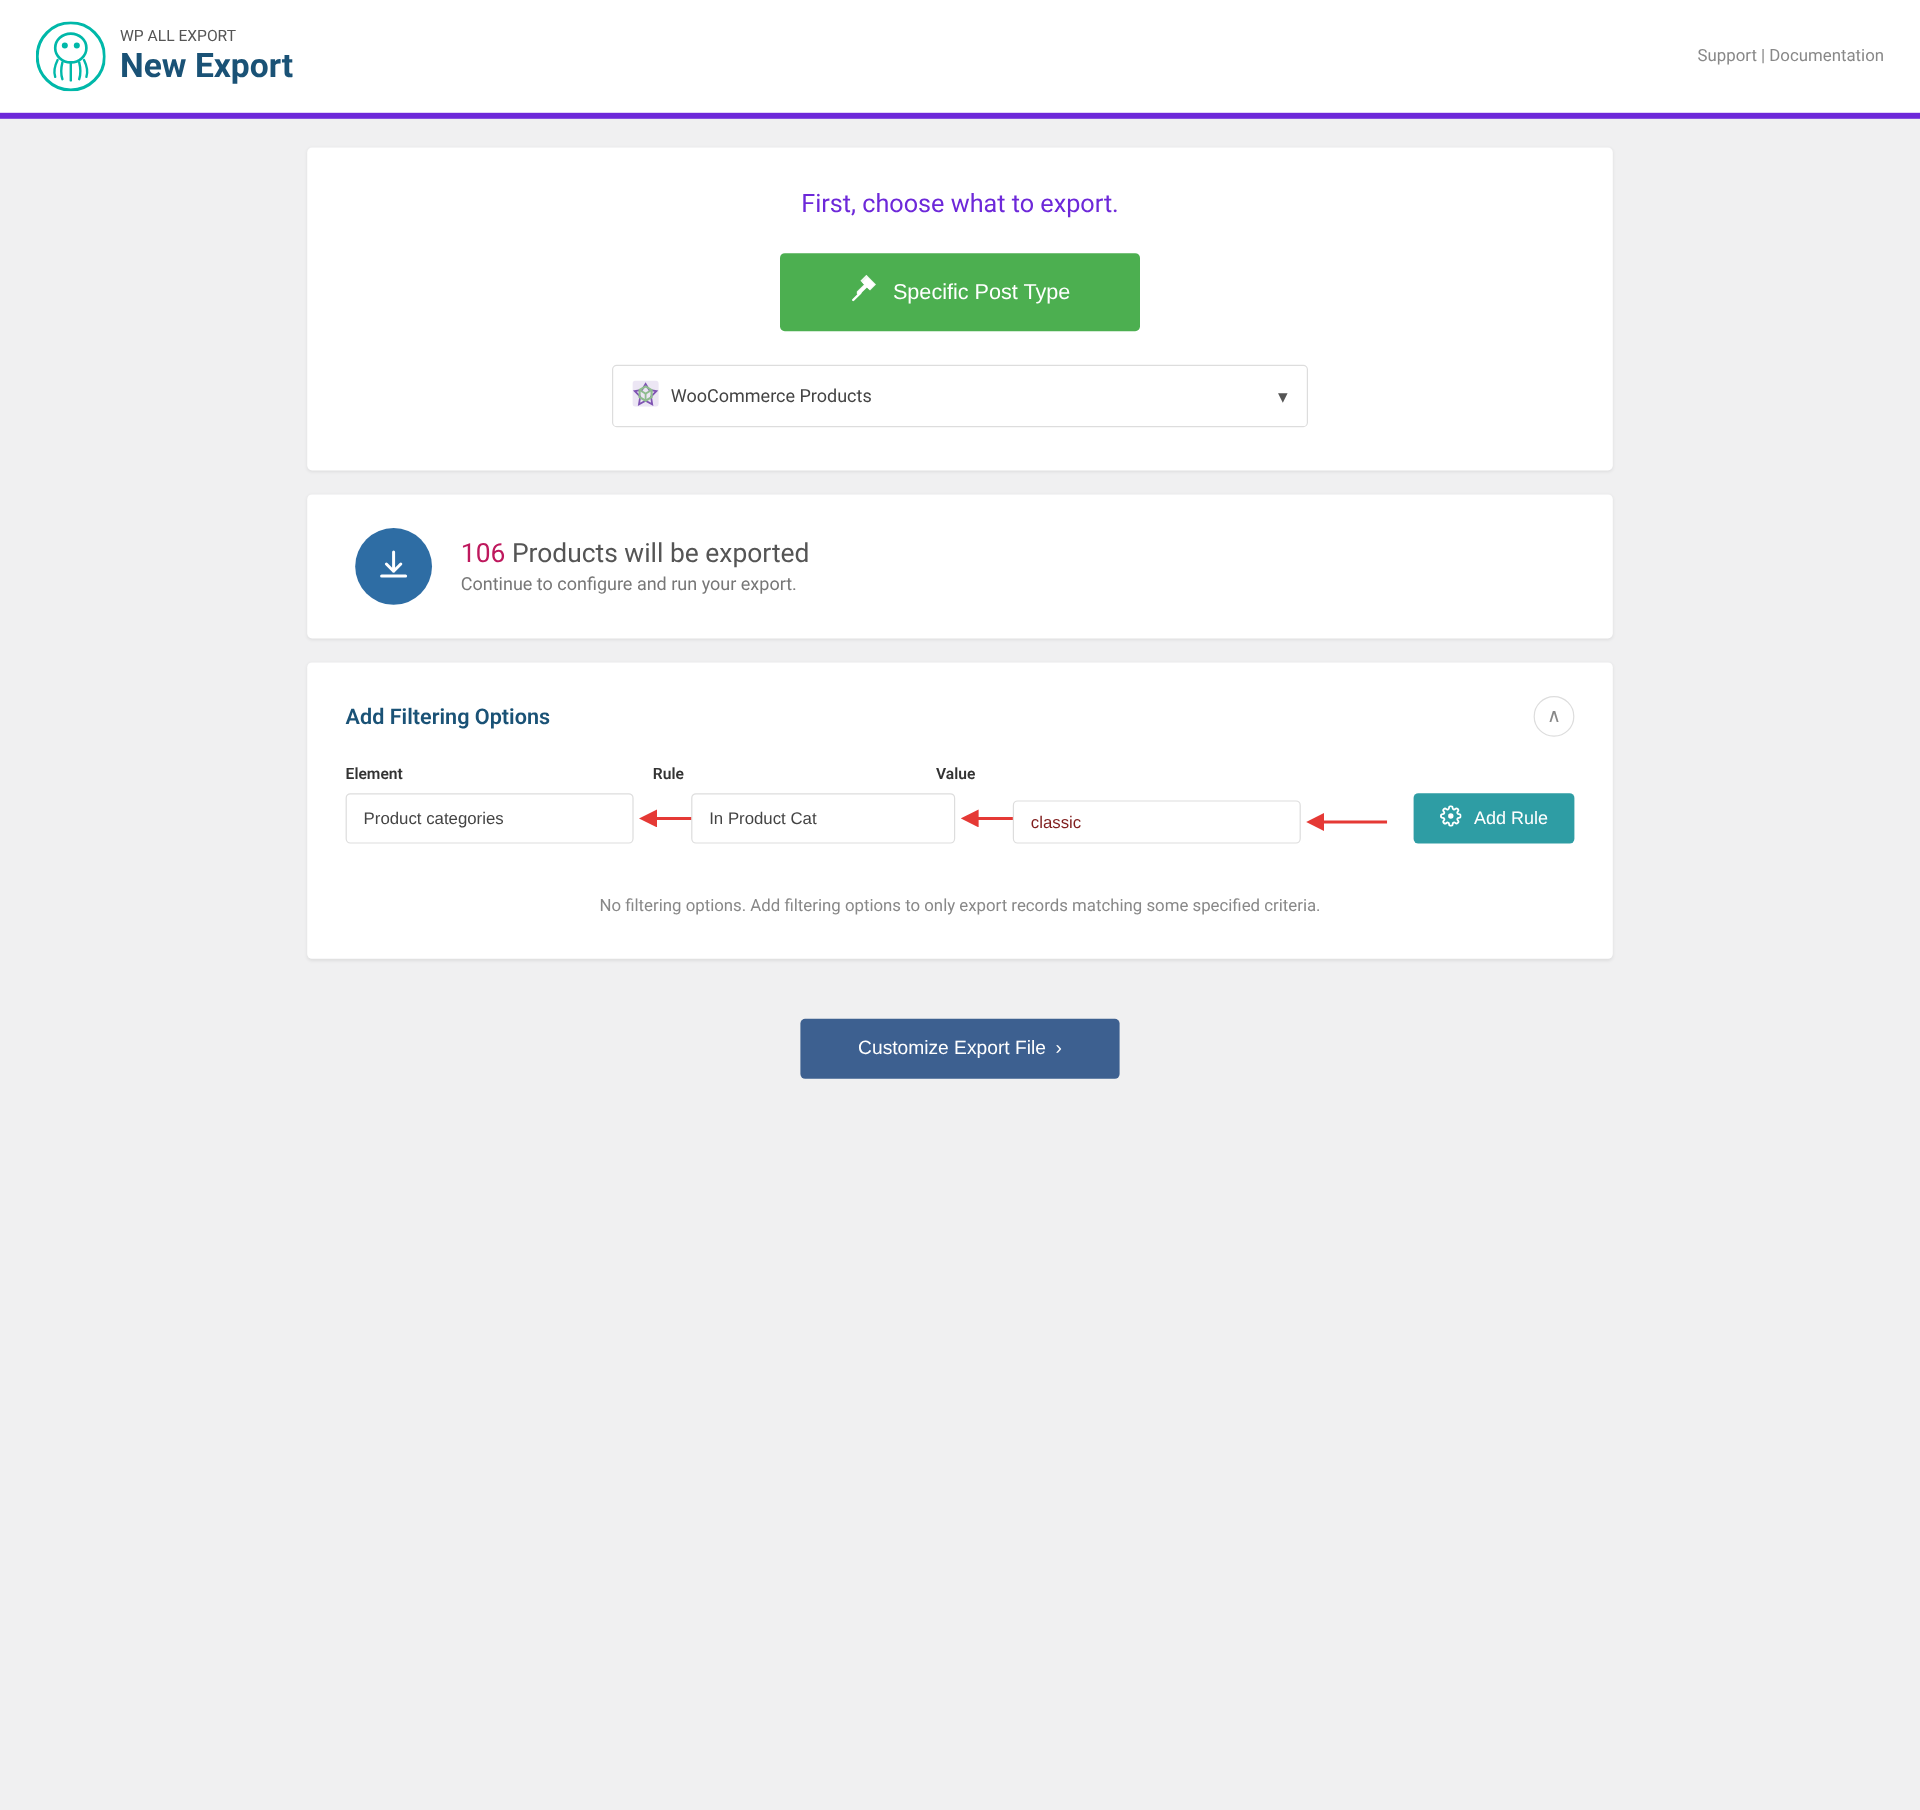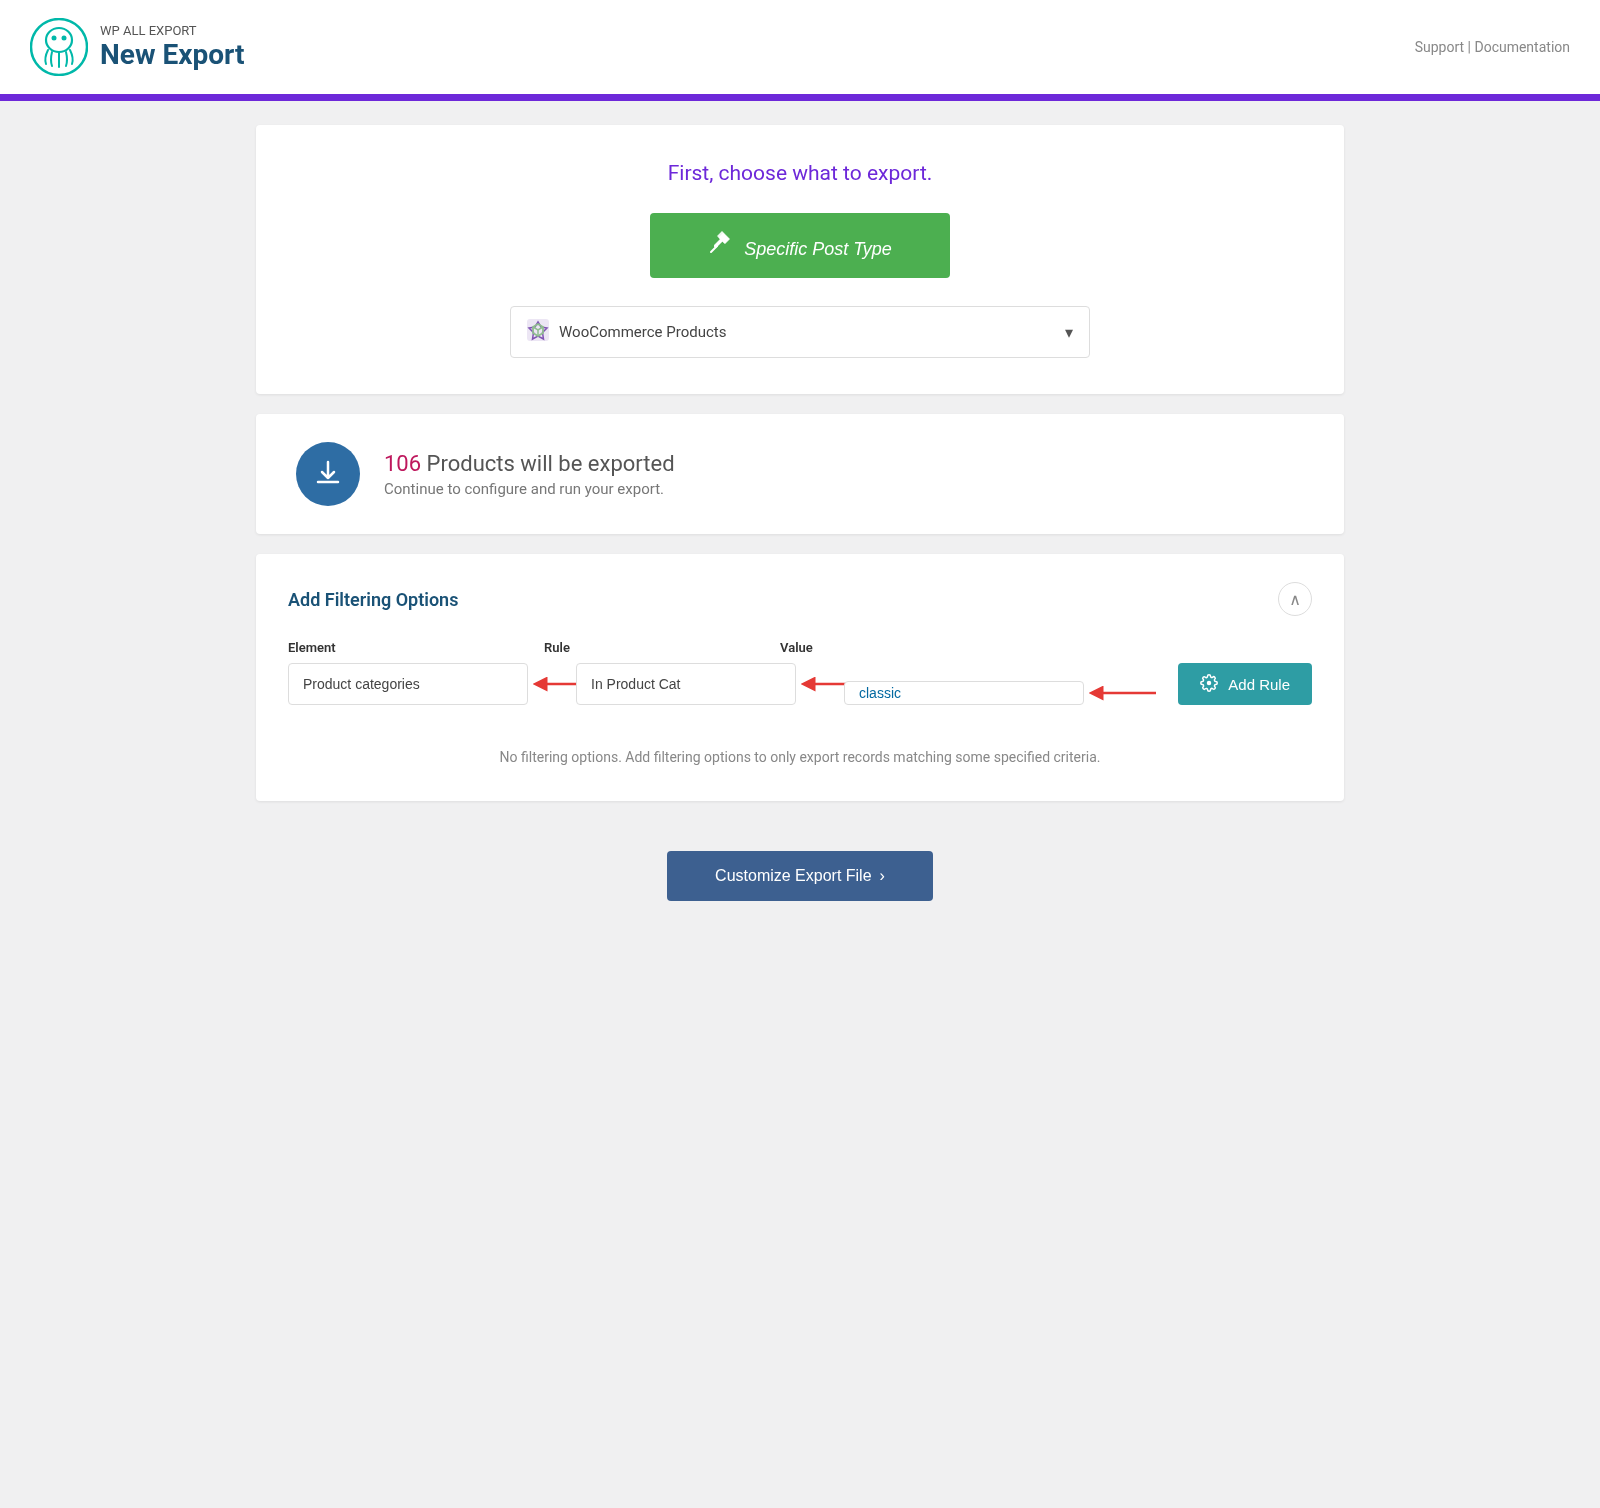--- a/index.html
+++ b/index.html
@@ -10,21 +10,21 @@
       min-height: 1508px;
     }
 
     
     .header {
       background: #fff;
       padding: 18px 30px;
       display: flex;
       align-items: center;
       justify-content: space-between;
-      border-bottom: 7px solid #6d28d9;
+      border-bottom: 5px solid #6d28d9;
     }
     .header-logo {
       display: flex;
       align-items: center;
       gap: 12px;
     }
     .logo-icon {
       width: 58px;
       height: 58px;
     }
@@ -80,31 +80,30 @@
 
     .export-type-buttons {
       display: flex;
       gap: 16px;
       justify-content: center;
       margin-bottom: 28px;
     }
 
     .btn-export-type {
       display: flex;
-      align-items: flex-end;
+      align-items: center;
       gap: 12px;
       padding: 18px 24px;
       border: none;
       border-radius: 4px;
       font-size: 18px;
       font-weight: 500;
       cursor: pointer;
       min-width: 300px;
       justify-content: center;
-      font-style: italic;
     }
     .btn-export-type.active {
       background: #4caf50;
       color: #fff;
     }
     .btn-export-type.inactive {
       background: #f0efee;
       color: #999;
     }
 
@@ -229,23 +228,23 @@
       height: 42px;
     }
     .filter-select-element { width: 240px; }
     .filter-select-rule { width: 220px; }
 
     .filter-text-input {
       border: 1px solid #ddd;
       border-radius: 4px;
       padding: 10px 14px;
       font-size: 14px;
-      color: #0369a1;
-      background: #fff;
-      height: 24px;
+      color: #7f1d1d;
+      background: #fff;
+      height: 36px;
       width: 240px;
     }
 
     .btn-add-rule {
       display: flex;
       align-items: center;
       gap: 10px;
       background: #2e9da4;
       color: #fff;
       border: none;

